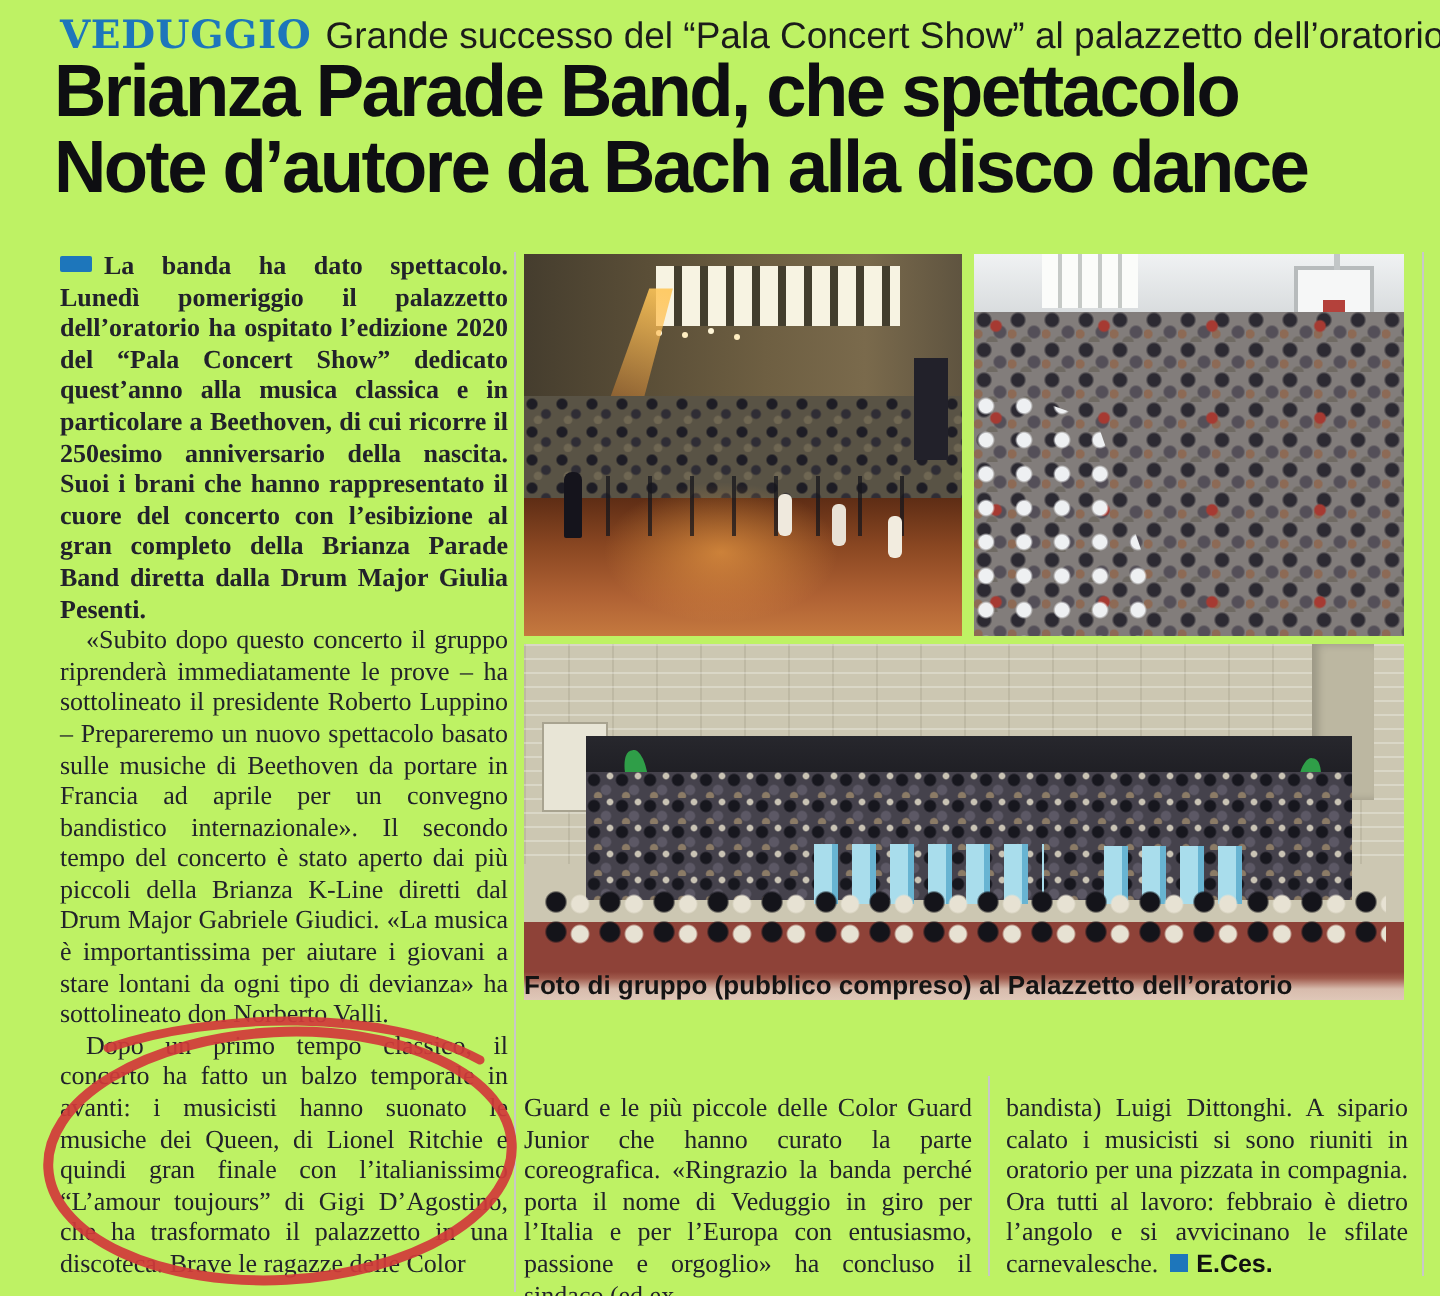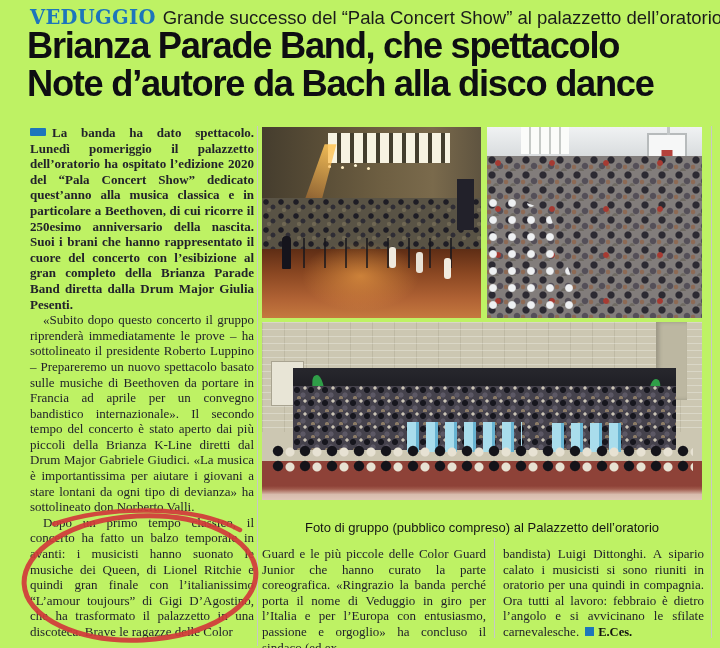--- a/index.html
+++ b/index.html
@@ -20,21 +20,21 @@
   .body-text{font-size:13px;line-height:15.6px;text-align:justify;color:#22222b;}
   .col-left{position:absolute;left:30px;top:125px;width:224px;}
   .col-left p{margin:0;text-indent:13px;}
   .col-left p.first{text-indent:0;font-weight:bold;}
   .lead-sq{display:inline-block;width:16px;height:8px;background:#1d76bb;
            border-radius:1px;margin-right:6px;position:relative;top:-1px;}
   .col-mid{position:absolute;left:262px;top:546px;width:224px;margin:0;}
   .col-right{position:absolute;left:503px;top:546px;width:201px;margin:0;}
   .sig-sq{display:inline-block;width:9px;height:9px;background:#1d76bb;
           margin:0 4px 0 6px;position:relative;top:0px;}
-  .signature{font-family:Liberation Serif, serif;font-weight:bold;font-size:12.5px;color:#111;}
+  .signature{font-family:Liberation Sans, sans-serif;font-weight:bold;font-size:12.5px;color:#111;}
 
   .vline{position:absolute;width:1px;background:#c8c8c8;}
   .v1{left:257px;top:126px;height:520px;}
   .v2{left:494px;top:538px;height:100px;}
   .v3{left:711px;top:126px;height:512px;}
 
   
   .ph{position:absolute;overflow:hidden;}
   #photoA{left:262px;top:127px;width:219px;height:191px;background:#6b5d41;}
   .pA-wall{position:absolute;left:0;top:0;width:100%;height:40%;
@@ -111,22 +111,22 @@
   .pC-blue1{position:absolute;left:33%;top:56%;width:26%;height:17%;
      background:repeating-linear-gradient(90deg,#a9ddec 0 9px,#68b4d2 9px 12px,rgba(0,0,0,0) 12px 19px);}
   .pC-blue2{position:absolute;left:66%;top:57%;width:16%;height:16%;
      background:repeating-linear-gradient(90deg,#a9ddec 0 9px,#68b4d2 9px 12px,rgba(0,0,0,0) 12px 19px);}
   .pC-kids{position:absolute;left:2%;top:69%;width:96%;height:15%;
      background-image:radial-gradient(circle at 7px 6px,#14141a 4.6px,transparent 5.7px),
        radial-gradient(circle at 19px 7px,#e7e2d3 4px,transparent 5px);
      background-size:27px 15px;}
 
   
-  .caption{position:absolute;left:262px;top:520px;width:440px;text-align:center;
-     font-family:"Liberation Sans",sans-serif;font-weight:normal;font-size:13px;color:#141414;}
+  .caption{position:absolute;left:262px;top:485px;width:440px;text-align:left;
+     font-family:"Liberation Sans",sans-serif;font-weight:bold;font-size:13px;color:#141414;}
 
   
   .annotation{position:absolute;left:12px;top:498px;width:252px;height:150px;pointer-events:none;}
 </style>
 </head>
 <body>
 
 <div class="page">
 
   <div class="kicker">
@@ -180,21 +180,21 @@
     <div class="pC-floor"></div>
     <div class="pC-people"></div>
     <div class="pC-blue1"></div>
     <div class="pC-blue2"></div>
     <div class="pC-kids"></div>
   </div>
 
   <div class="caption">Foto di gruppo (pubblico compreso) al Palazzetto dell’oratorio</div>
 
   <p class="col-mid body-text">Guard e le più piccole delle Color Guard Junior che hanno curato la parte coreografica. «Ringrazio la banda perché porta il nome di Veduggio in giro per l’Italia e per l’Europa con entusiasmo, passione e orgoglio» ha concluso il sindaco (ed ex</p>
-  <p class="col-right body-text"><span>bandista) Luigi Dittonghi. A sipario calato i musicisti si sono riuniti in oratorio per una quindi in compagnia. Ora tutti al lavoro: febbraio è dietro l’angolo e si avvicinano le sfilate carnevalesche.</span><span class="sig-sq"></span><span class="signature">E.Ces.</span></p>
+  <p class="col-right body-text"><span>bandista) Luigi Dittonghi. A sipario calato i musicisti si sono riuniti in oratorio per una pizzata in compagnia. Ora tutti al lavoro: febbraio è dietro l’angolo e si avvicinano le sfilate carnevalesche.</span><span class="sig-sq"></span><span class="signature">E.Ces.</span></p>
 
   <svg class="annotation" viewBox="0 0 252 150">
     <g fill="none" stroke="#d23a3a" stroke-linecap="round" opacity="0.92">
       <ellipse cx="128" cy="80" rx="116" ry="62" stroke-width="5" transform="rotate(-3 128 80)"></ellipse>
       <path d="M 42 26 C 95 8, 180 6, 228 32" stroke-width="4.5"></path>
     </g>
   </svg>
 
 </div>
 

